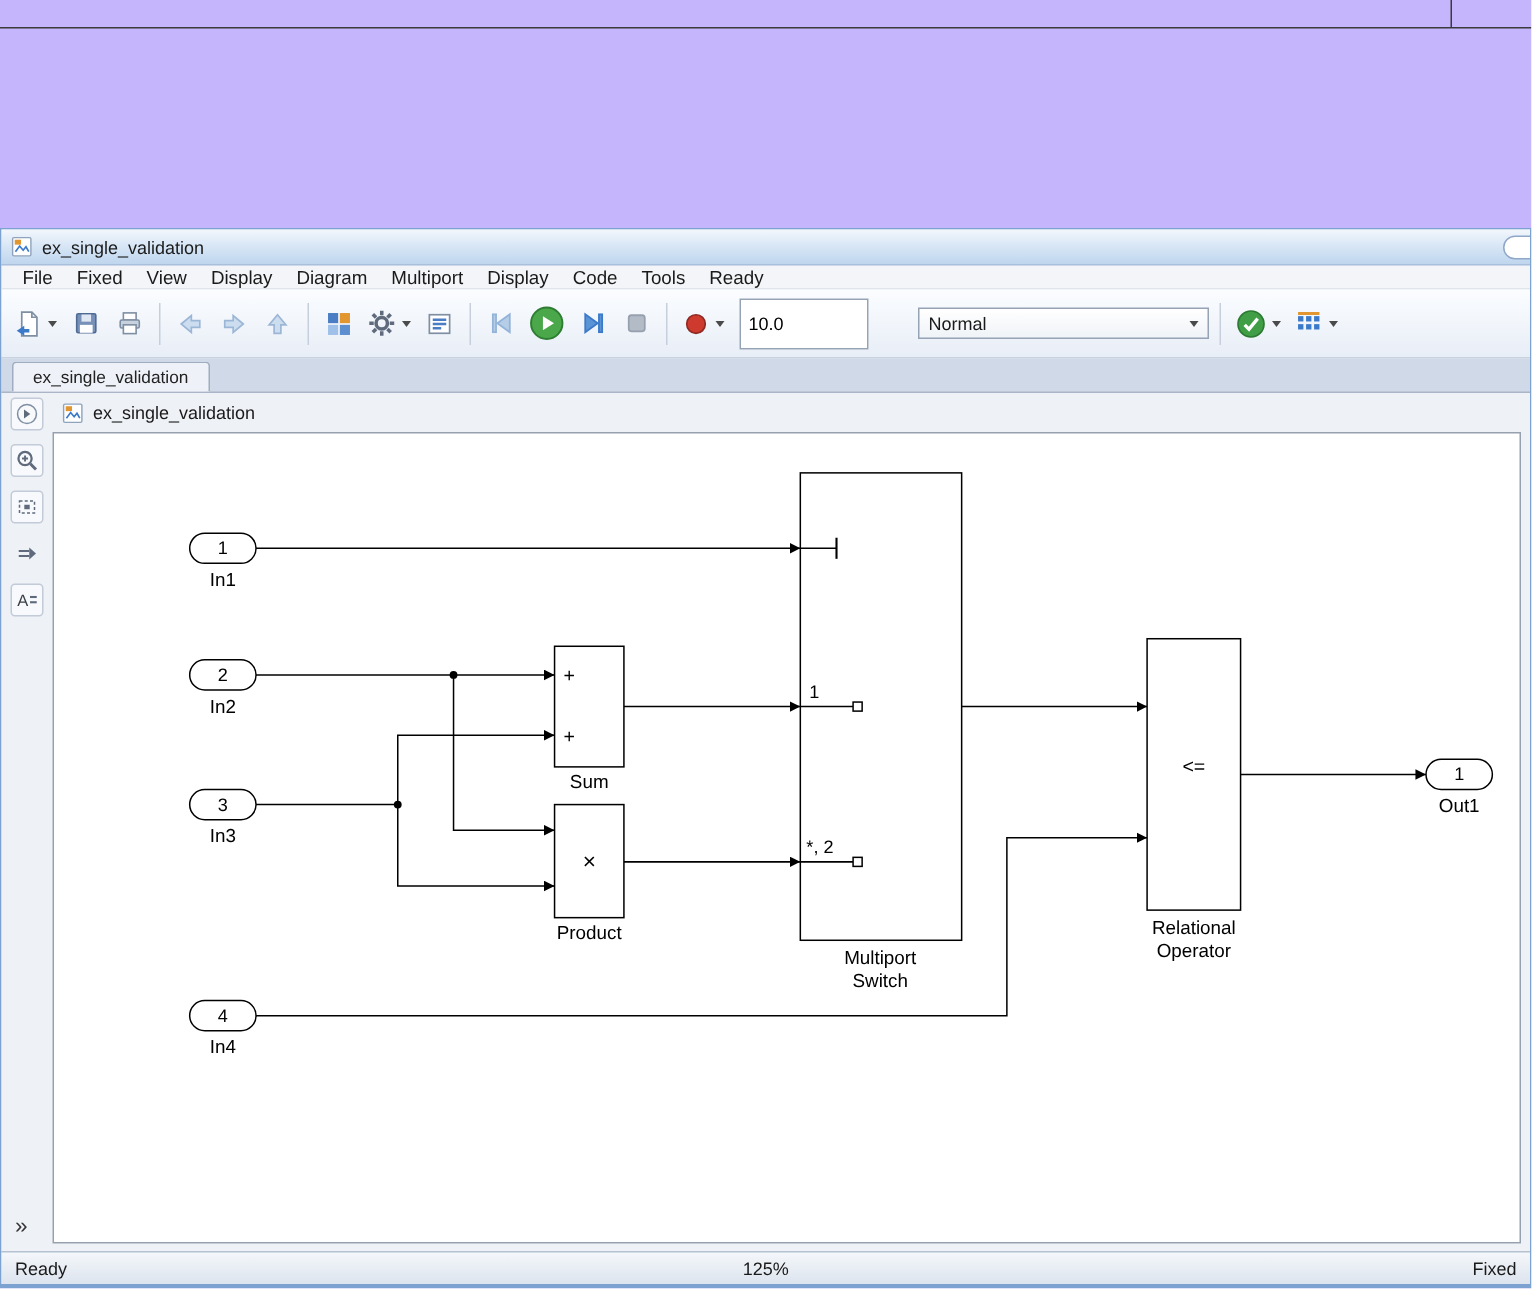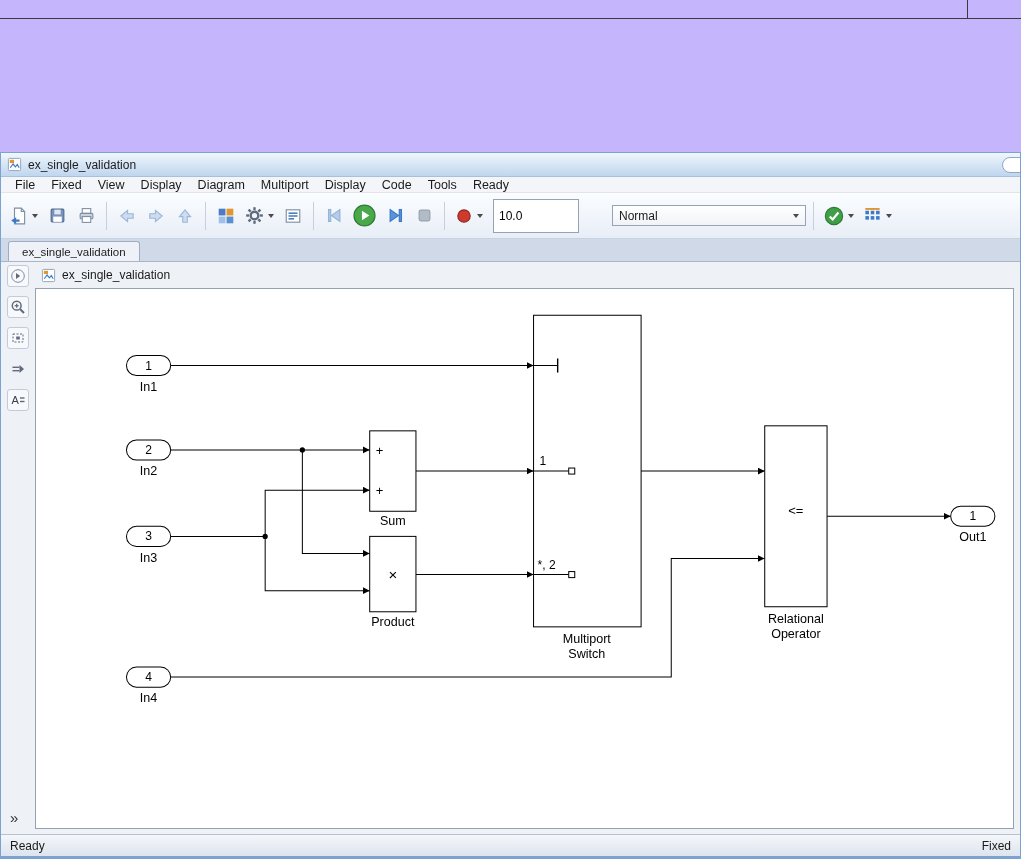--- a/index.html
+++ b/index.html
@@ -401,17 +401,18 @@
               <text x="932" y="226" font-size="12" text-anchor="middle">1</text>
               <text x="932" y="247" font-size="12.5" text-anchor="middle">Out1</text>
             </g>
           </svg>
         </div>
       </div>
     </div>
 
     <div class="statusbar">
       <span>Ready</span>
+      <span class="status-center">125%</span>
       <span class="status-right">Fixed</span>
     </div>
 
   </div>
 </div>
 
 </body></html>

